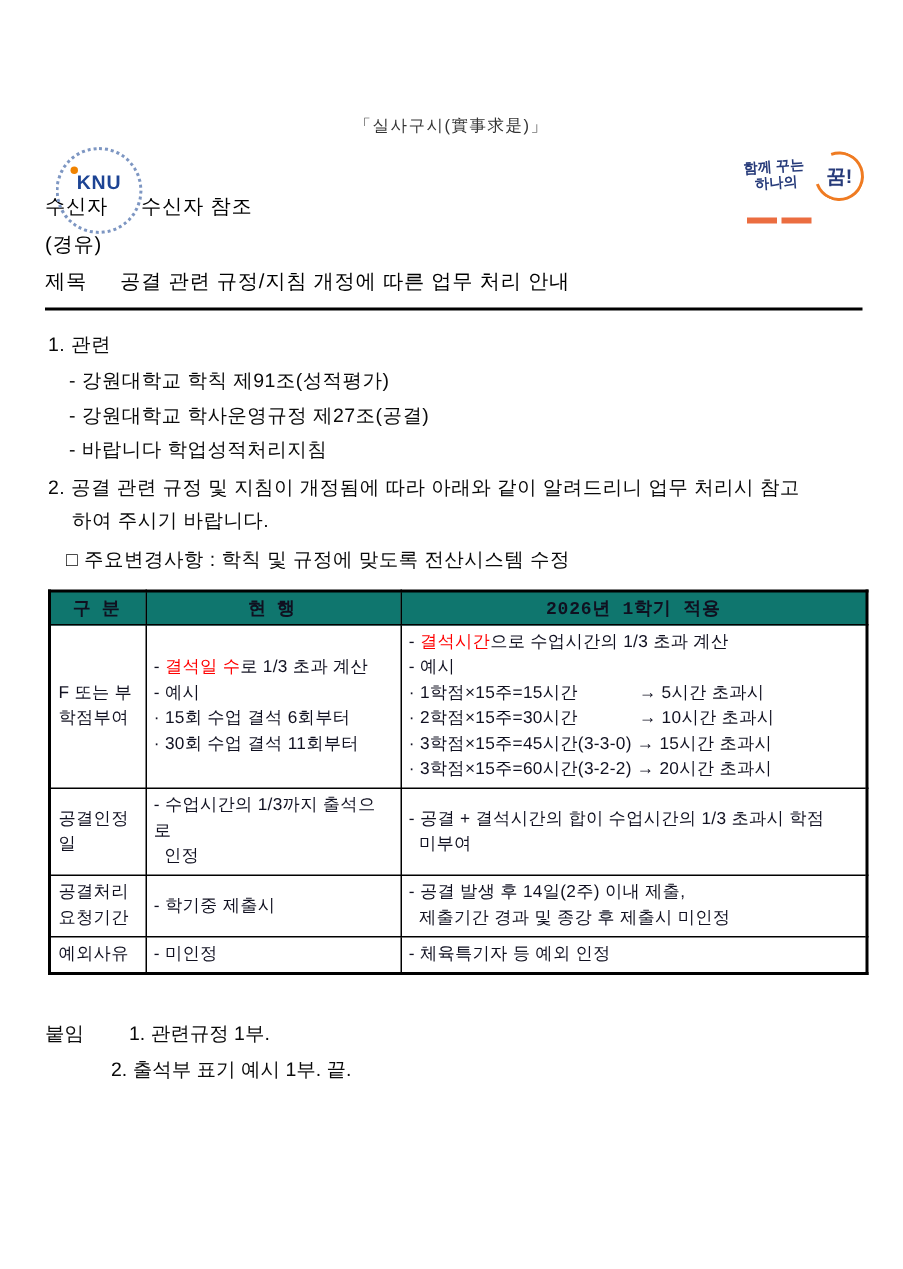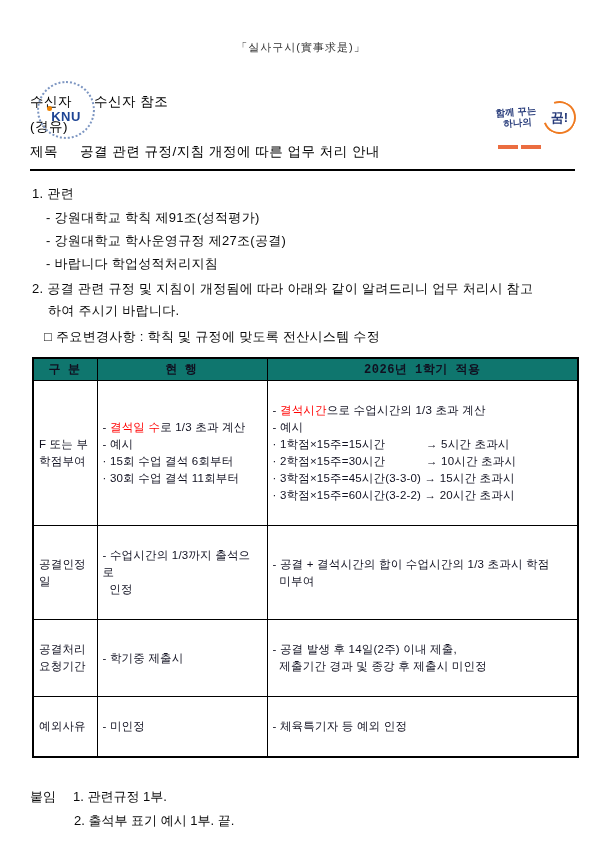--- a/index.html
+++ b/index.html
@@ -7,28 +7,28 @@
   body {
     width:602px; height:846px;
     font-family:"Liberation Sans","DejaVu Sans",sans-serif;
     color:#111111;
     position:relative;
     overflow:hidden;
   }
   .page { position:relative; width:602px; height:846px; }
 
   
-  .letterhead { position:relative; padding-top:40px; }
+  .letterhead { position:relative; padding-top:76px; }
   .motto { text-align:center; font-size:11px; color:#333; letter-spacing:1px; }
   .univ-title { text-align:center; font-size:27px; font-weight:600; letter-spacing:9px; margin-top:11px; color:#161616; text-indent:9px; }
 
   .seal {
-    position:absolute; left:37px; top:81px; width:58px; height:58px;
+    position:absolute; left:37px; top:98px; width:58px; height:58px;
     border-radius:50%; border:2px dotted #7d96c2;
-    display:flex; align-items:flex-end; justify-content:center;
+    display:flex; align-items:flex-start; justify-content:center;
   }
   .seal-inner {
     width:42px; height:42px; border-radius:50%;
     display:flex; align-items:center; justify-content:center;
     position:relative;
   }
   .seal-text { color:#1d4494; font-weight:bold; font-size:13px; letter-spacing:0.5px; }
   .seal-dot { position:absolute; left:2px; top:11px; width:5px; height:5px; background:#f08300; border-radius:50%; }
 
   .slogan { position:absolute; right:20px; top:99px; width:88px; height:52px; }
@@ -69,29 +69,29 @@
   }
   table.rules col.c1 { width:64px; }
   table.rules col.c2 { width:170px; }
   table.rules col.c3 { width:311px; }
   table.rules th {
     border:1px solid #000; background:#0f766e;
     font-size:12px; font-weight:bold; padding:2px 2px; text-align:center;
     letter-spacing:2px;
   }
   table.rules th.wide { letter-spacing:0.5px;font-family:Liberation Mono, monospace; }
-  table.rules td { border:1px solid #000; padding:21px 5px; vertical-align:middle; }
+  table.rules td { border:1px solid #000; padding:3px 5px; vertical-align:middle; }
   td.cat { padding:3px 2px; }
   .cell-line { white-space:pre-wrap; line-height:17px; letter-spacing:0.2px; }
   .red { color:#ff0000; }
 
   
   .attachments { margin:27px 0 0 30px; font-size:13px; color:#0a0a0a; }
   .attach-row1 { line-height:24px; }
-  .attach-label { margin-right:17px; }
+  .attach-label { margin-right:30px; }
   .attach-row2 { line-height:24px; margin-left:44px; }
 </style>
 </head>
 <body>
 
 <div class="page">
 
   <div class="letterhead">
     <div class="motto">「실사구시(實事求是)」</div>
 

